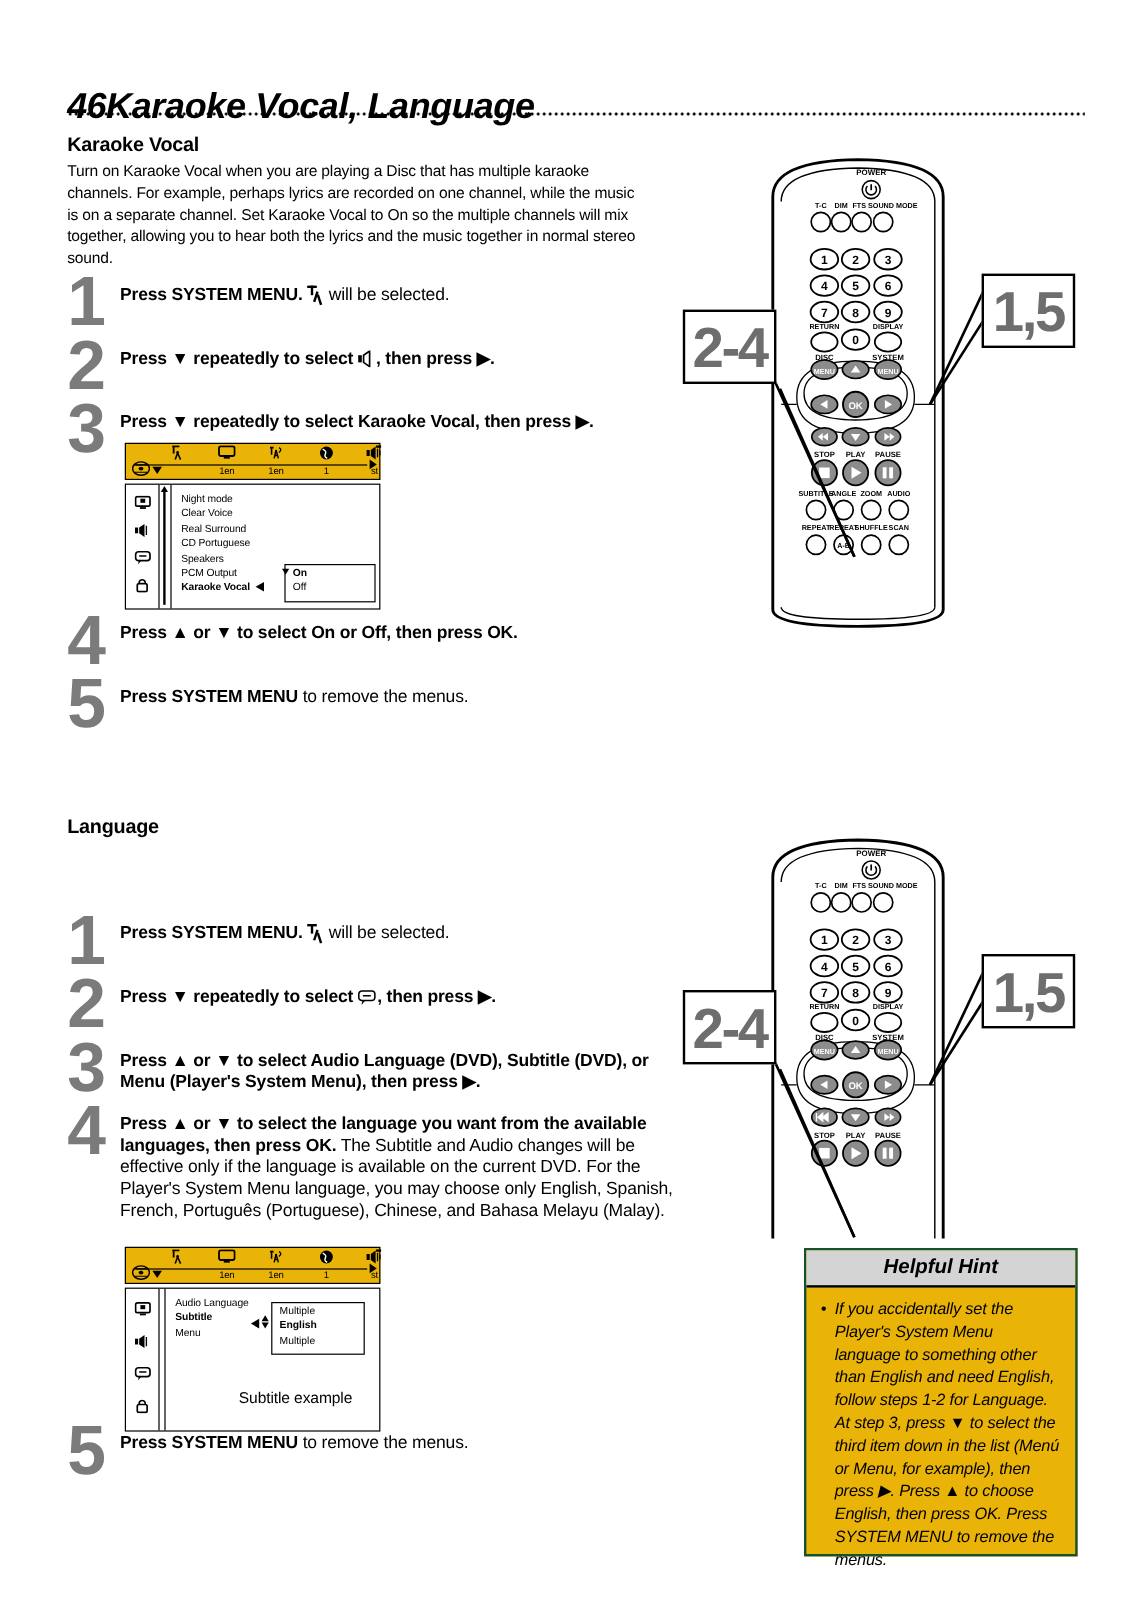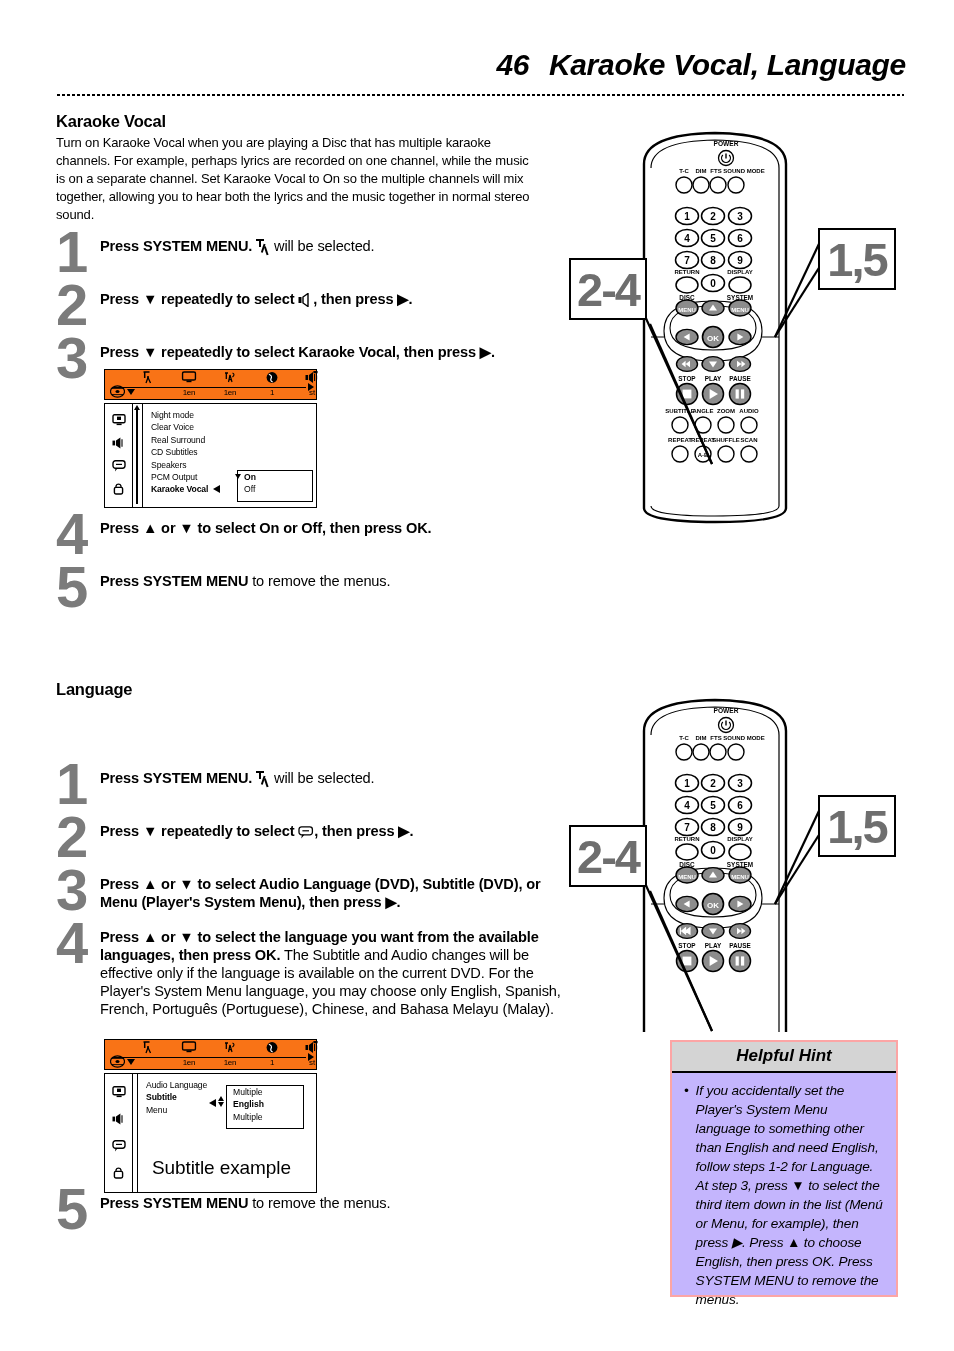--- a/index.html
+++ b/index.html
@@ -17,34 +17,33 @@
   }
   .page { position: absolute; inset: 0; }
 
   
   .page-header {
     position: absolute;
     left: 56px; top: 48px;
     width: 850px;
     display: flex;
     align-items: baseline;
-    gap: 20px;
-    justify-content: flex-end;
   }
   .page-number {
     font-size: 30px;
     font-weight: bold;
     font-style: italic;
     letter-spacing: -0.5px;
   }
   .page-title {
     font-size: 30px;
     font-weight: bold;
     font-style: italic;
     letter-spacing: -0.3px;
+    margin-top: 24px;
   }
   .dotted-rule {
     position: absolute;
     left: 56px; top: 93px;
     width: 848px; height: 4px;
     background-image: radial-gradient(circle, #000 0 1.2px, transparent 1.4px);
     background-size: 5px 4px;
     background-repeat: repeat-x;
   }
 
@@ -116,21 +115,21 @@
   }
   .ico-speaker { width: 15px; height: 14px; }
   .ico-sub { width: 16px; height: 13px; }
 
   
   .osd { position: absolute; }
   .osd-bar {
     position: relative;
     box-sizing: border-box;
     border: 1.2px solid #000;
-    background: #f97316;
+    background: #eab308;
     height: 31px;
   }
   .osd-bar-inner { position: relative; width: 100%; height: 100%; }
   .osd-bar-icons {
     position: absolute; left: 0; top: 1px; right: 0;
     height: 15px;
   }
   .osd-bar-icon {
     position: absolute;
     font-size: 9px;
@@ -257,22 +256,23 @@
   }
   .updown-caret::after {
     content: ""; position: absolute; left: 0; bottom: 0;
     width: 0; height: 0;
     border-top: 5px solid #000;
     border-left: 3.5px solid transparent;
     border-right: 3.5px solid transparent;
   }
   .osd-caption {
     position: absolute;
-    font-size: 19px;
+    font-size: 13px;
     letter-spacing: -0.1px;
+    margin-left: 47px;
   }
 
   
   .remote-wrap { position: absolute; }
   .callout {
     position: absolute;
     box-sizing: border-box;
     border: 2px solid #000;
     background: #fff;
     color: #6e6e6e;
@@ -282,22 +282,22 @@
     align-items: center;
     justify-content: center;
     letter-spacing: -2px;
     z-index: 6;
   }
 
   
   .hint-box {
     position: absolute;
     box-sizing: border-box;
-    border: 2px solid #fca5a5;
-    background: #c4b5fd;
+    border: 2px solid #14532d;
+    background: #eab308;
   }
   .hint-title {
     box-sizing: border-box;
     border-bottom: 2px solid #000;
     background: #d4d4d4;
     text-align: center;
     font-size: 17px;
     font-weight: bold;
     font-style: italic;
     padding: 4px 0 5px;
@@ -446,21 +446,21 @@
         </span>
       </div>
       <div class="osd-scroll">
         <div class="osd-scroll-track"></div>
         <div class="osd-scroll-up"></div>
       </div>
       <div class="osd-list">
         <div class="osd-item">Night mode</div>
         <div class="osd-item">Clear Voice</div>
         <div class="osd-item">Real Surround</div>
-        <div class="osd-item">CD Subtitles</div>
+        <div class="osd-item">CD Portuguese</div>
         <div class="osd-item">Speakers</div>
         <div class="osd-item">PCM Output</div>
         <div class="osd-item sel">Karaoke Vocal</div>
 
         <div class="left-caret" style="left:70px; top:81px;"></div>
 
         <div class="osd-sub" style="left:94px; top:66px; width:76px; height:32px;">
           <div class="down-caret-sm" style="left:-3px; top:3px;"></div>
           <div class="osd-sub-item sel">On</div>
           <div class="osd-sub-item">Off</div>

